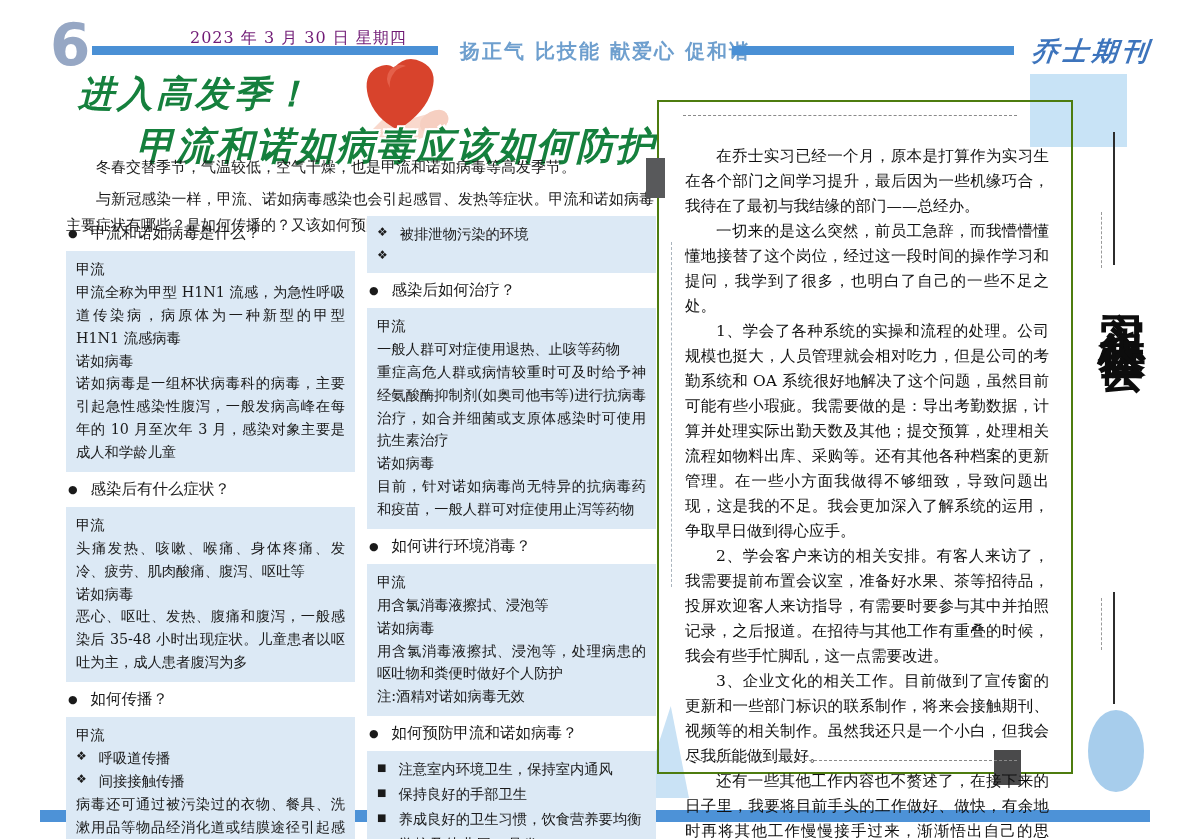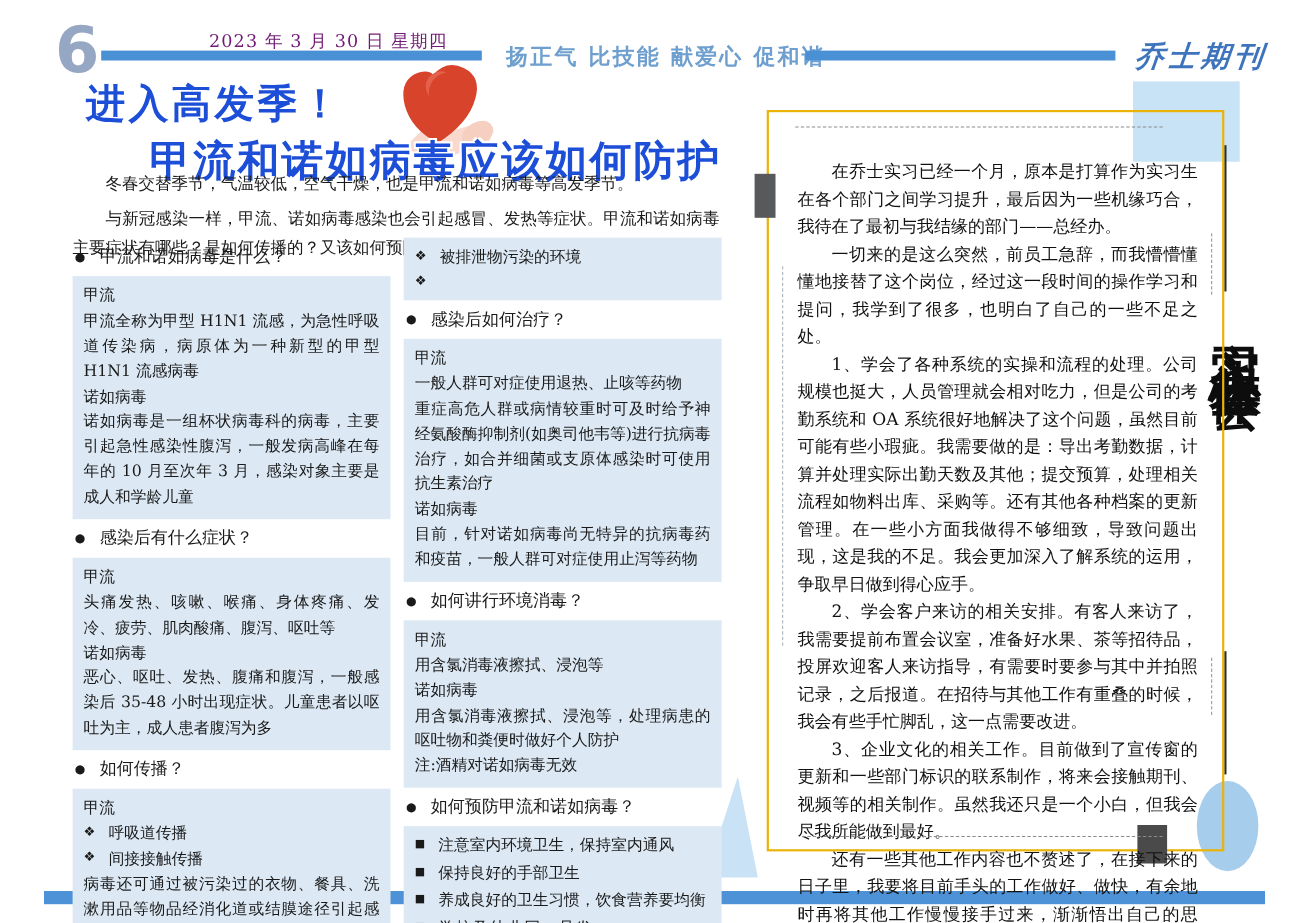--- a/index.html
+++ b/index.html
@@ -15,22 +15,22 @@
   .hbar{position:absolute;top:46px;height:9px;background:#4a90d5;}
   .hbar.b1{left:92px;width:346px;}
   .hbar.b2{left:732px;width:282px;}
   .slogan{position:absolute;left:460px;top:38px;font-family:"DejaVu Sans","Liberation Sans",sans-serif;
     font-size:20px;font-weight:bold;color:#6e9fce;letter-spacing:2px;}
   .masthead{position:absolute;left:1032px;top:34px;font-size:26px;font-weight:bold;font-style:italic;
     color:#3d74bc;letter-spacing:4px;transform:skewX(-6deg);}
   .corner-sky{position:absolute;left:1030px;top:74px;width:97px;height:73px;background:#c8e3f6;}
   
   .art-title{position:absolute;left:0;top:70px;z-index:2;font-family:"DejaVu Sans","Liberation Sans",sans-serif;
-    font-weight:900;color:#1d4ed8;
-    text-shadow:-2px -2px 0 #fff,2px -2px 0 #fff,-2px 2px 0 #fff,2px 2px 0 #fff,0 2px 0 #fff,2px 0 0 #fff;}
+    font-weight:900;color:#15803d;
+    text-shadow:-2px -2px 0 #fff,2px -2px 0 #fff,-2px 2px 0 #fff,2px 2px 0 #fff,0 2px 0 #fff,2px 0 0 #fff;font-style:italic;}
   .art-title .t1{margin:0 0 2px 78px;font-size:36px;letter-spacing:3px;}
   .art-title .t2{margin:0 0 16px 136px;font-size:38px;letter-spacing:2px;}
   .heart-illu{position:absolute;left:332px;top:54px;z-index:1;}
   
   .intro{position:absolute;left:66px;top:152px;width:588px;font-size:15px;line-height:1.72;z-index:2;}
   .intro p{margin:3px 0 6px 0;text-indent:2em;text-align:justify;}
   
   .cols{position:absolute;left:66px;top:216px;width:590px;display:flex;gap:12px;z-index:2;}
   .col{width:289px;}
   .qhead{display:flex;align-items:baseline;gap:13px;font-size:15.5px;margin:7px 2px 7px 2px;}
@@ -39,22 +39,22 @@
     text-align:justify;margin-bottom:4px;}
   .ibox p{margin:0;}
   .ibox .blabel{font-weight:normal;}
   .dline{display:flex;gap:12px;}
   .dline .dia{font-size:12px;}
   .sqline{display:flex;gap:12px;margin-bottom:2px;}
   .sqline .sq{font-size:10px;position:relative;top:2px;}
   .box-prevent{position:relative;min-height:188px;}
   .doc-spacer{float:right;width:108px;height:118px;}
   
-  .essay-box{position:absolute;left:697px;top:100px;width:412px;height:670px;
-    border:2px solid #eab308;background:transparent;z-index:2;}
+  .essay-box{position:absolute;left:657px;top:100px;width:412px;height:670px;
+    border:2px solid #4d7c0f;background:transparent;z-index:2;}
   .dash-top{position:absolute;left:24px;top:13px;width:334px;border-top:1.5px dashed #8a8a8a;}
   .dash-bottom{position:absolute;left:30px;bottom:11px;width:328px;border-top:1.5px dashed #8a8a8a;}
   .dash-left{position:absolute;left:12px;top:140px;height:345px;border-left:1.5px dashed #aab4bd;}
   .gray-tab-left{position:absolute;left:-13px;top:56px;width:19px;height:40px;background:#58595b;}
   .gray-tab-br{position:absolute;right:50px;bottom:-13px;width:27px;height:35px;background:#4a4a4b;}
   .essay-text{position:absolute;left:26px;right:22px;top:42px;font-size:15.5px;line-height:25px;
     text-align:justify;color:#111;}
   .essay-text p{margin:0;text-indent:2em;}
   
   .vline-solid-top{position:absolute;left:1113px;top:132px;width:2px;height:133px;background:#2c2c2c;}

